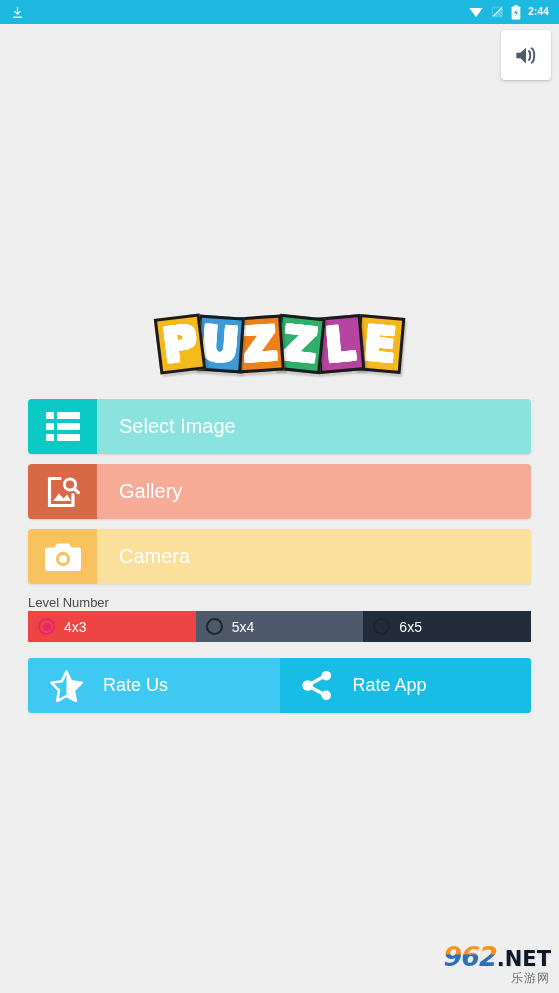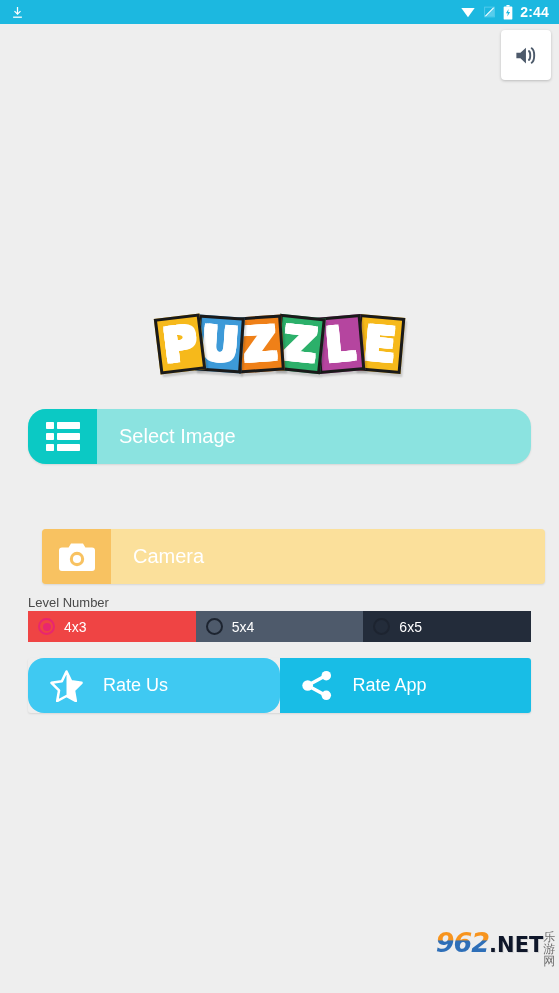--- a/index.html
+++ b/index.html
@@ -25,21 +25,21 @@
     height: 24px;
     background: #1cb8e0;
     display: flex;
     align-items: center;
     padding: 0 10px;
   }
   .statusbar .left  { display: flex; align-items: center; gap: 8px; }
   .statusbar .right { display: flex; align-items: center; gap: 7px; margin-left: auto; }
   .sb-time {
     color: #ffffff;
-    font-size: 14px;
+    font-size: 10px;
     font-weight: bold;
     letter-spacing: 0.2px;
     line-height: 1;
   }
   .sb-icon { display: block; }
 
   
   .sound-btn {
     position: absolute;
     top: 30px;
@@ -119,28 +119,28 @@
     justify-content: center;
   }
   .btn-label {
     display: flex;
     align-items: center;
     padding-left: 22px;
     color: #ffffff;
     font-size: 20px;
     font-family: "Liberation Sans", sans-serif;
   }
-  #btn-select { top: 409px; border-radius: 18px; }
+  #btn-select { top: 399px; }
   #btn-select         { background: #8bE3e0; }
   #btn-select .btn-icon { background: #0bc9c4; }
   #btn-gallery { top: 464px; }
   #btn-gallery          { background: #f6ab96; }
   #btn-gallery .btn-icon{ background: #d96846; }
   #btn-camera { top: 529px; }
-  #btn-camera           { background: #fbe09b; margin-left: 14px; }
+  #btn-camera           { background: #fbe09b; }
   #btn-camera .btn-icon { background: #f8c261; }
 
   
   .level-label {
     position: absolute;
     left: 28px;
     top: 595px;
     font-size: 13px;
     color: #4a4a4a;
     font-family: "Liberation Sans", sans-serif;
@@ -202,37 +202,38 @@
     box-shadow: 0 1px 2px rgba(0,0,0,0.10);
   }
   .bottom-btn {
     flex: 1 1 0;
     display: flex;
     align-items: center;
     padding-left: 22px;
     gap: 20px;
     cursor: pointer;
   }
-  .bb-rate  { background: #3fc9f2; border-radius: 16px; }
+  .bb-rate  { background: #3fc9f2; }
   .bb-share { background: #18bde6; }
   .bb-label {
     color: #ffffff;
     font-size: 18px;
     font-family: "Liberation Sans", sans-serif;
   }
 
   
   .watermark {
     position: absolute;
     right: 8px;
-    bottom: 20px;
+    bottom: 8px;
     width: 109px;
     height: 44px;
     display: flex;
-    align-items: flex-start;
+    flex-direction: column;
+    align-items: flex-end;
     justify-content: center;
     line-height: 1;
     user-select: none;
   }
   .wm-top {
     display: flex;
     align-items: baseline;
   }
   .wm-962 {
     font-family: "DejaVu Sans", sans-serif;
@@ -330,20 +331,31 @@
         <rect x="11" y="0" width="23" height="7" rx="0.8"></rect>
         <rect x="0" y="11" width="8" height="7" rx="0.8"></rect>
         <rect x="11" y="11" width="23" height="7" rx="0.8"></rect>
         <rect x="0" y="22" width="8" height="7" rx="0.8"></rect>
         <rect x="11" y="22" width="23" height="7" rx="0.8"></rect>
       </svg>
     </div>
     <div class="btn-label">Select Image</div>
   </div>
 
+  <div class="btn-row" id="btn-gallery">
+    <div class="btn-icon">
+      <svg width="34" height="32" viewBox="0 0 34 32" fill="none">
+        <path d="M3.5 2.5 H14 M3.5 2.5 V29.5 H27 V18.5" stroke="#ffffff" stroke-width="3.2" stroke-linecap="round" stroke-linejoin="round"></path>
+        <path d="M7 25 L13 17.5 L17.5 22.5 L21 18.5 L25 25 Z" fill="#ffffff"></path>
+        <circle cx="24" cy="8.5" r="5.6" stroke="#ffffff" stroke-width="3" fill="none"></circle>
+        <path d="M28.3 12.6 L32.3 16.6" stroke="#ffffff" stroke-width="3.2" stroke-linecap="round"></path>
+      </svg>
+    </div>
+    <div class="btn-label">Gallery</div>
+  </div>
 
   <div class="btn-row" id="btn-camera">
     <div class="btn-icon">
       <svg width="36" height="30" viewBox="0 0 36 30" fill="#ffffff">
         <path d="M12 1.5 h12 l2.4 4 H33 a3 3 0 0 1 3 3 V26 a3 3 0 0 1 -3 3 H3 a3 3 0 0 1 -3 -3 V8.5 a3 3 0 0 1 3 -3 h6.6 z"></path>
         <circle cx="18" cy="17" r="7.2" fill="#f8c261"></circle>
         <circle cx="18" cy="17" r="4.1" fill="#ffffff"></circle>
       </svg>
     </div>
     <div class="btn-label">Camera</div>

